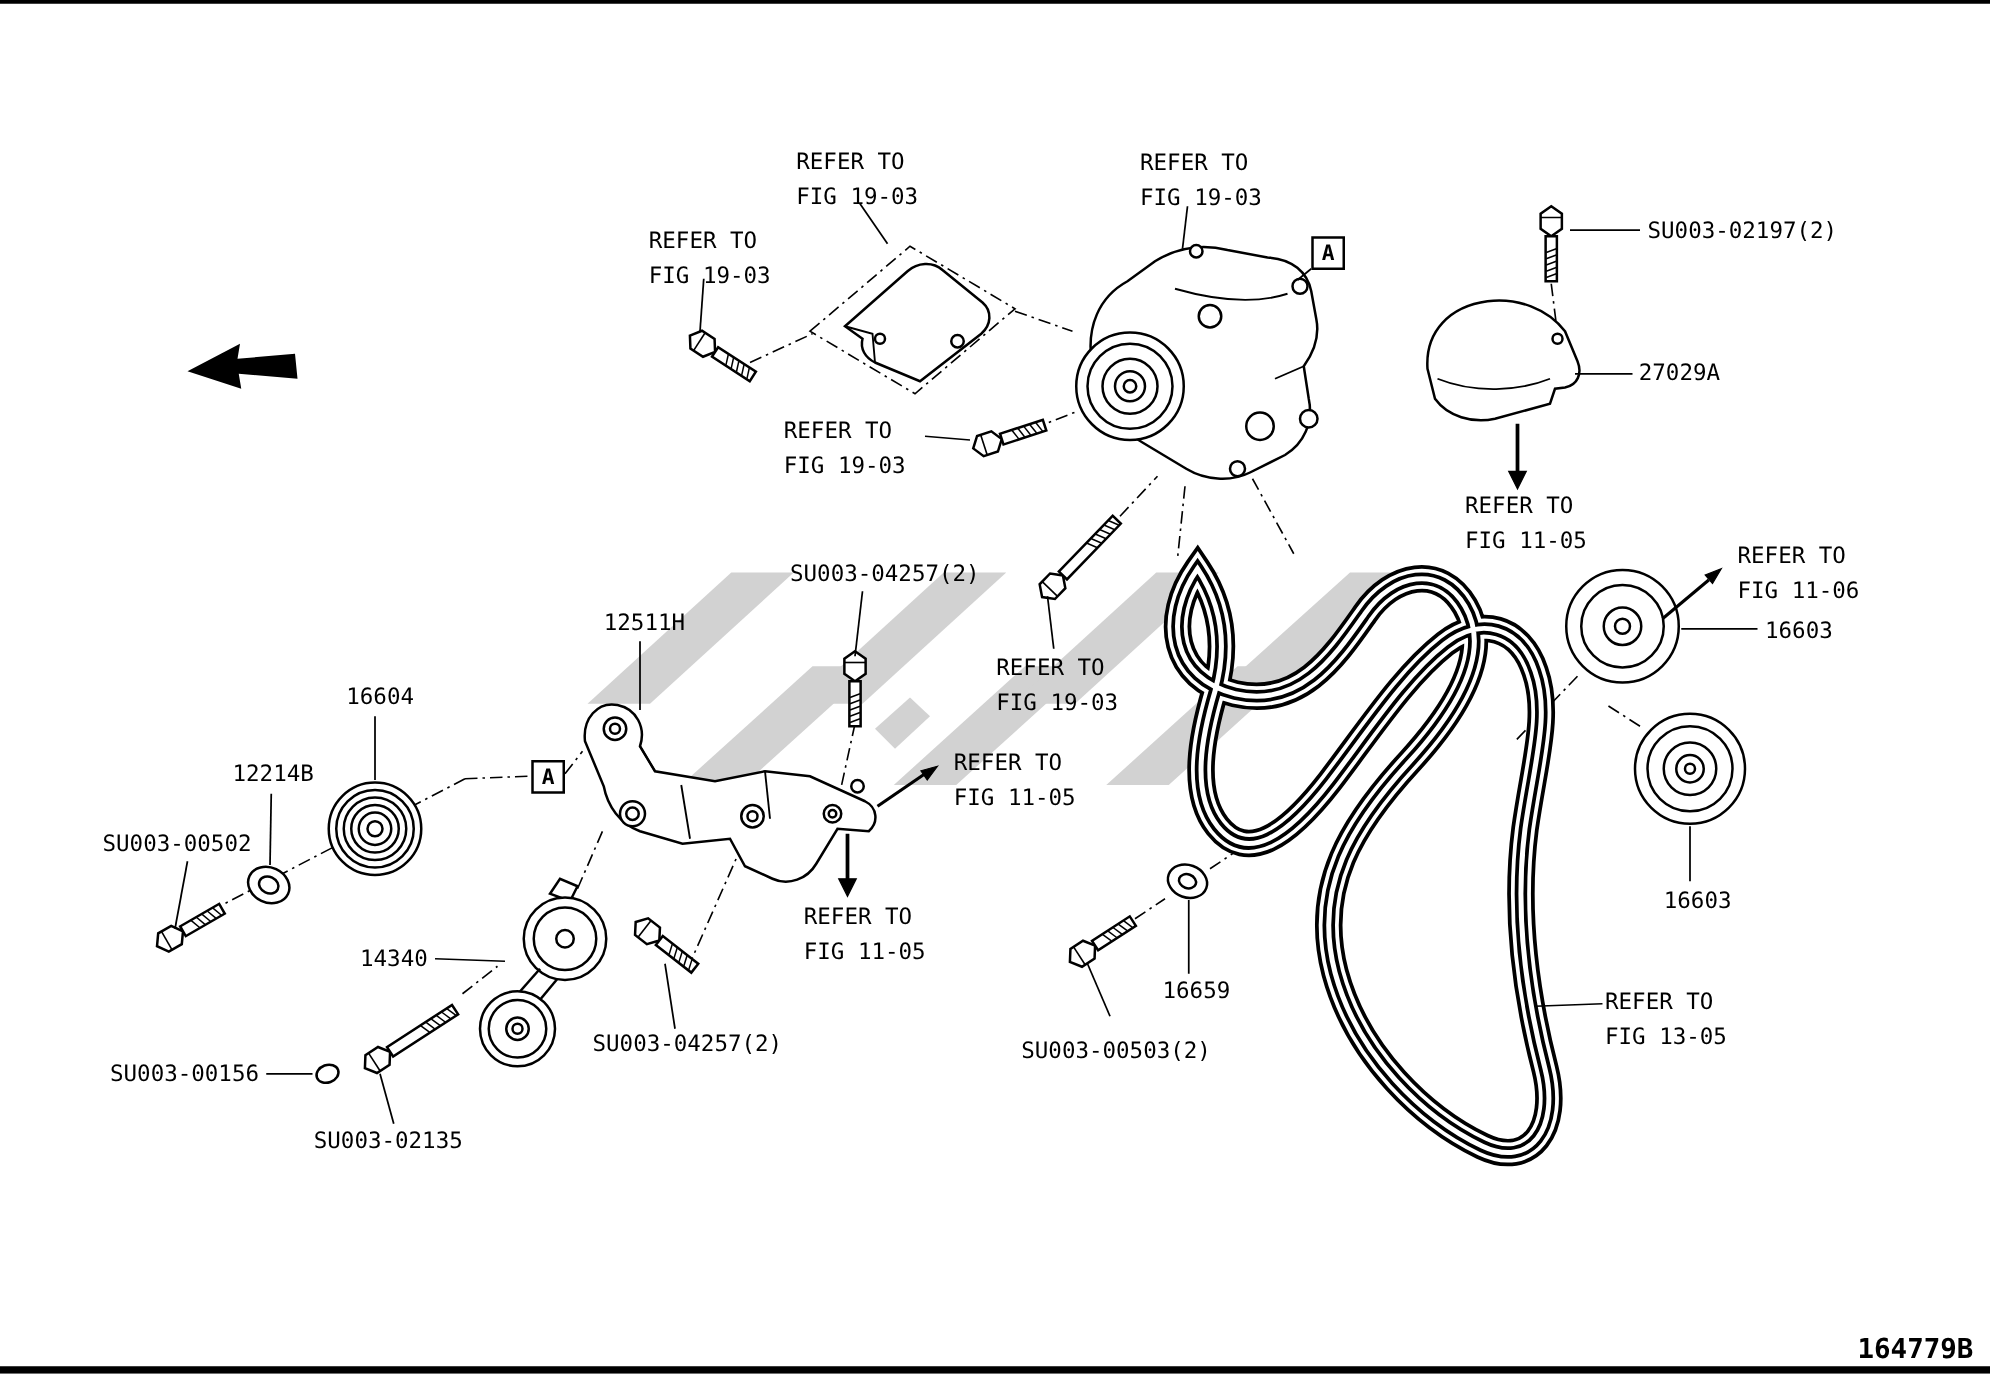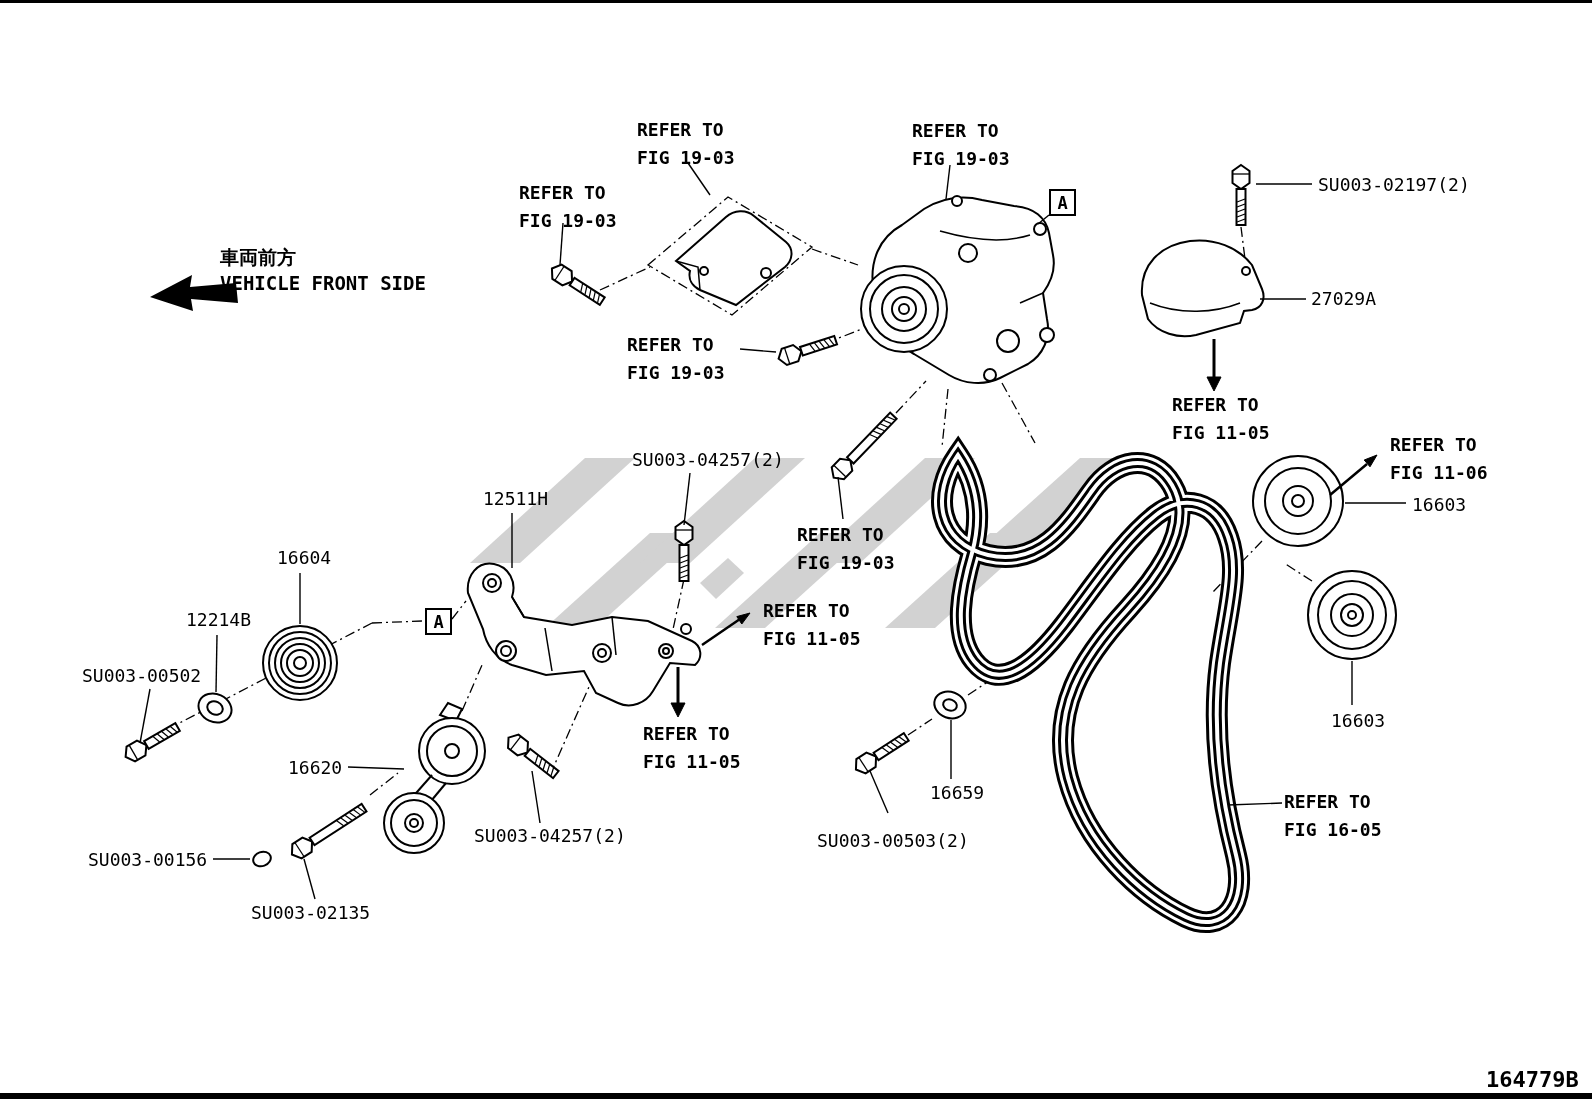--- a/index.html
+++ b/index.html
@@ -5,21 +5,21 @@
   * { margin:0; padding:0; box-sizing:border-box; }
   html,body { background:#ffffff; }
   .diagram {
     position:relative; width:1592px; height:1099px; background:#ffffff;
     border-top:3px solid #000; border-bottom:6px solid #000;
     overflow:hidden;
     font-family:"DejaVu Sans Mono", monospace;
     color:#000;
   }
   .diagram svg { position:absolute; left:0; top:0; }
-  .callout { position:absolute; font-size:18px; font-weight:700; line-height:28px; white-space:nowrap; }
+  .callout { position:absolute; font-size:18px; font-weight:400; line-height:28px; white-space:nowrap; }
   .plabel  { position:absolute; font-size:18px; font-weight:400; line-height:22px; white-space:nowrap; }
   .abox {
     position:absolute; width:27px; height:27px; border:2px solid #000; background:#fff;
     display:flex; align-items:center; justify-content:center;
     font-size:17px; font-weight:700;
   }
   .front-note { position:absolute; font-size:19px; font-weight:700; line-height:26px; white-space:nowrap; }
   .front-note .jp { font-family:"DejaVu Sans", sans-serif; }
   .docnum { position:absolute; font-size:22px; font-weight:700;text-align:center; }
 </style>
@@ -326,42 +326,38 @@
   <div class="callout" style="left:763px;top:594px">
     <div>REFER TO</div>
     <div>FIG 11-05</div>
   </div>
   <div class="callout" style="left:643px;top:717px">
     <div>REFER TO</div>
     <div>FIG 11-05</div>
   </div>
   <div class="callout" style="left:1284px;top:785px">
     <div>REFER TO</div>
-    <div>FIG 16-05</div>
+    <div>FIG 13-05</div>
   </div>
 
   <div class="plabel" style="left:1318px;top:171px">SU003-02197(2)</div>
   <div class="plabel" style="left:1311px;top:285px">27029A</div>
   <div class="plabel" style="left:1412px;top:491px">16603</div>
   <div class="plabel" style="left:483px;top:485px">12511H</div>
   <div class="plabel" style="left:632px;top:446px">SU003-04257(2)</div>
   <div class="plabel" style="left:277px;top:544px">16604</div>
   <div class="plabel" style="left:186px;top:606px">12214B</div>
   <div class="plabel" style="left:82px;top:662px">SU003-00502</div>
-  <div class="plabel" style="left:288px;top:754px">16620</div>
+  <div class="plabel" style="left:288px;top:754px">14340</div>
   <div class="plabel" style="left:1331px;top:707px">16603</div>
   <div class="plabel" style="left:930px;top:779px">16659</div>
   <div class="plabel" style="left:474px;top:822px">SU003-04257(2)</div>
   <div class="plabel" style="left:817px;top:827px">SU003-00503(2)</div>
   <div class="plabel" style="left:88px;top:846px">SU003-00156</div>
   <div class="plabel" style="left:251px;top:899px">SU003-02135</div>
 
   <div class="abox" style="left:1049px;top:186px">A</div>
   <div class="abox" style="left:425px;top:605px">A</div>
 
-  <div class="front-note" style="left:220px;top:241px">
-    <div class="jp">車両前方</div>
-    <div>VEHICLE FRONT SIDE</div>
-  </div>
 
   <div class="docnum" style="left:1486px;top:1064px">164779B</div>
 
 </div>
 
 </body></html>

